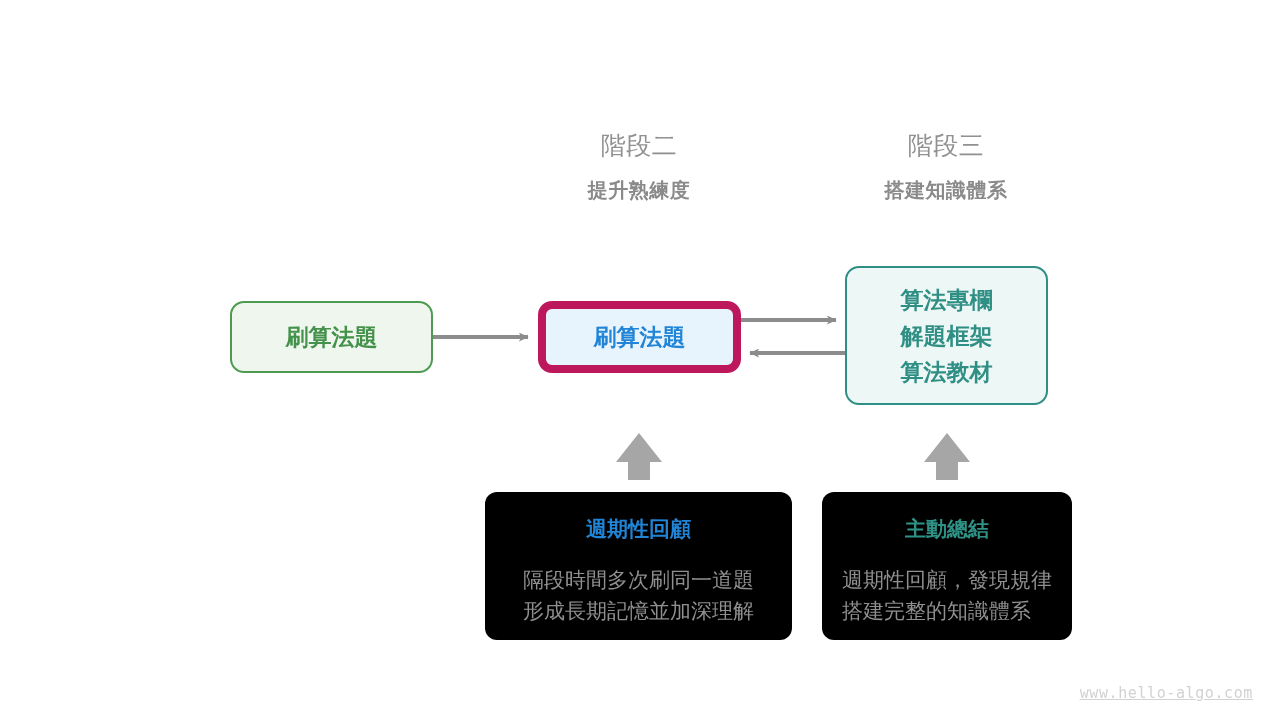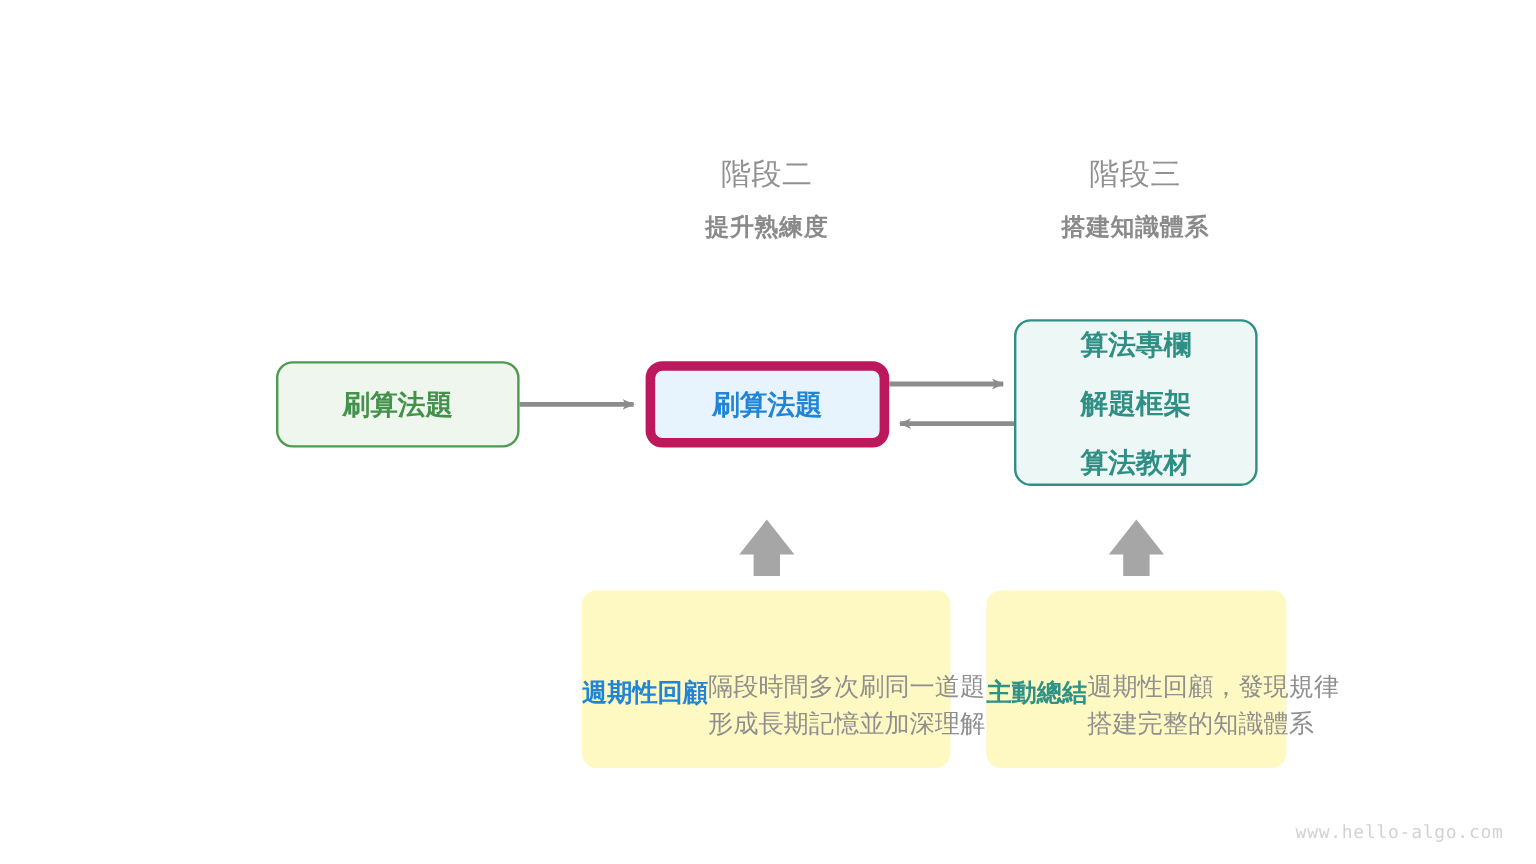--- a/index.html
+++ b/index.html
@@ -45,21 +45,20 @@
   
   .node {
     position: absolute;
     border-radius: 14px;
     box-sizing: border-box;
     display: flex;
     flex-direction: column;
     align-items: center;
     justify-content: center;
     font-weight: bold;
-    gap: 13px;
   }
   .node-line {
     line-height: 36px;
     white-space: nowrap;
   }
 
   .node-green {
     border: 2px solid #4e9a51;
     background: #eef6ee;
     color: #43914a;
@@ -75,24 +74,24 @@
     border: 2px solid #2f8f85;
     background: #edf7f5;
     color: #2f8f85;
     font-size: 23px;
   }
 
   
   .card {
     position: absolute;
     border-radius: 12px;
-    background: #fef9c3;
+    background: #000000;
     box-sizing: border-box;
     display: flex;
-    flex-direction: row;
+    flex-direction: column;
     align-items: center;
   }
   .card-title {
     font-size: 21px;
     font-weight: bold;
     line-height: 28px;
     white-space: nowrap;
   }
   .card-title.blue { color: #2185d7; }
   .card-title.teal { color: #2f9287; }
@@ -118,20 +117,21 @@
   
   .watermark {
     position: absolute;
     right: 27px;
     bottom: 18px;
     font-family: "DejaVu Sans Mono", "Liberation Mono", monospace;
     font-size: 15px;
     color: #d2d2d2;
     letter-spacing: 0.6px;
     white-space: nowrap;
+    text-decoration: underline;
   }
 </style>
 </head>
 <body>
 
 <div id="canvas">
 
 
   <div class="stage-col" style="left:509px; top:128px;">
     <div class="stage-title">階段二</div>

